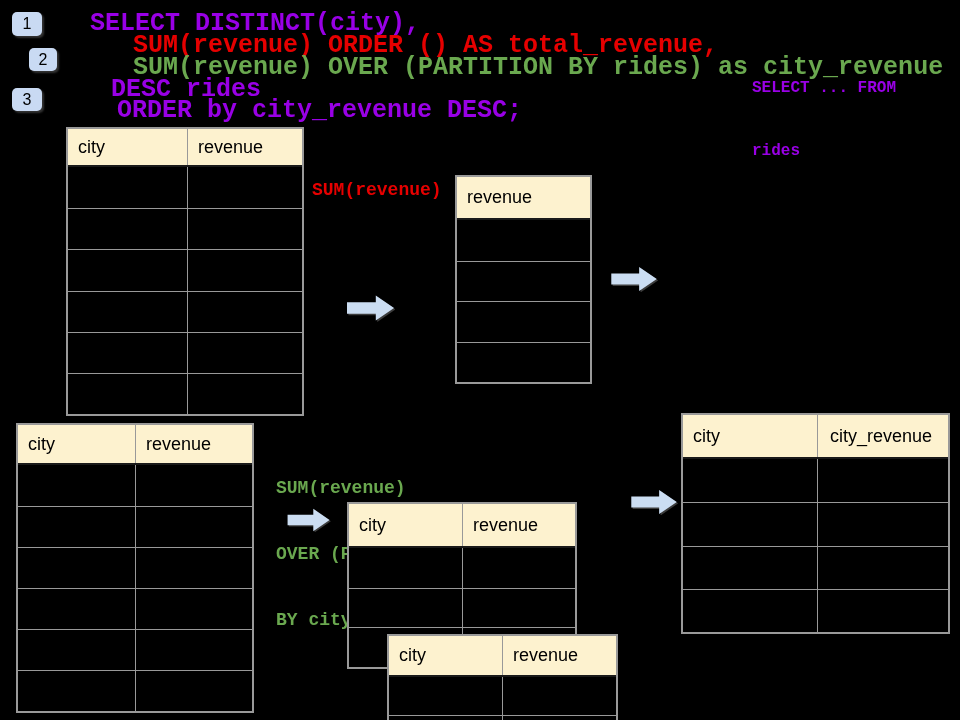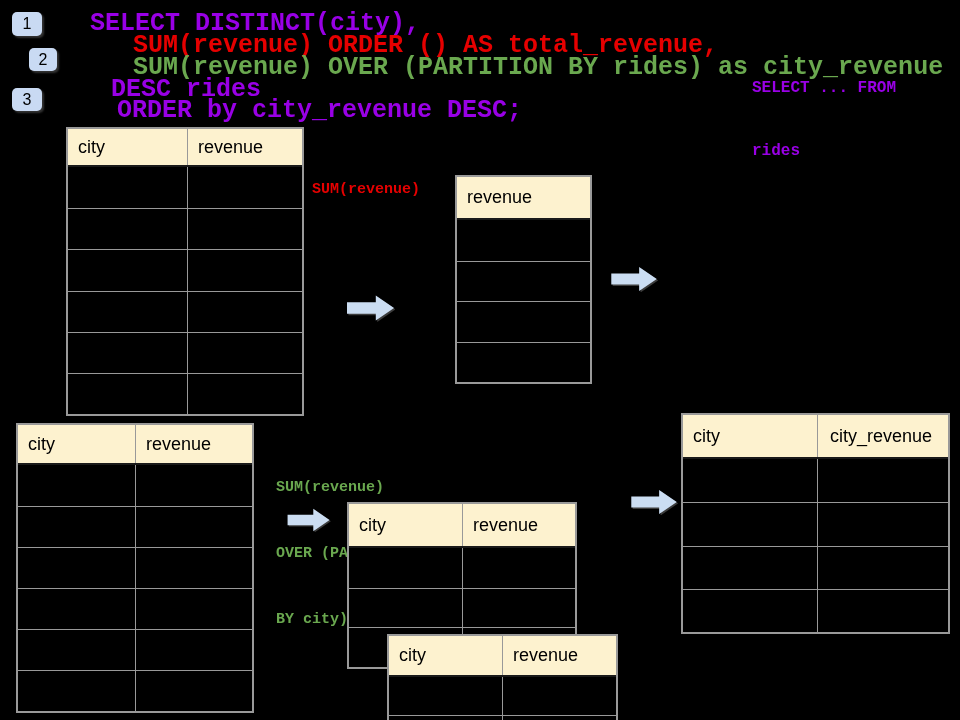--- a/index.html
+++ b/index.html
@@ -8,21 +8,21 @@
           font-family:"Liberation Sans",sans-serif;}
   
   .code-line{position:absolute;font-family:"Liberation Mono","DejaVu Sans Mono",monospace;
              font-weight:bold;font-size:25px;line-height:22px;white-space:pre;}
   .c-purple{color:var(--purple);}
   .c-red{color:var(--red);}
   .c-green{color:var(--green);}
   .note{position:absolute;font-family:"Liberation Mono","DejaVu Sans Mono",monospace;
         font-weight:bold;font-size:16px;line-height:21px;color:var(--purple);white-space:pre;}
   .annot{position:absolute;font-family:"Liberation Mono","DejaVu Sans Mono",monospace;
-         font-weight:bold;font-size:15px;line-height:22px;white-space:pre;}
+         font-weight:bold;font-size:18px;line-height:22px;white-space:pre;}
   
   .badge{position:absolute;background:var(--badge-fill);border-radius:5px;
          display:flex;align-items:center;justify-content:center;
          font-size:16px;color:#000;box-shadow:2px 2px 2px #333;}
   
   .dtable{position:absolute;background:#000;border:2px solid var(--grid);}
   .trow{display:flex;}
   .trow.head{background:var(--header-fill);border-bottom:2px solid var(--header-underline);}
   .trow.body{border-top:1px solid var(--grid);}
   .trow.head + .trow.body{border-top:none;}

